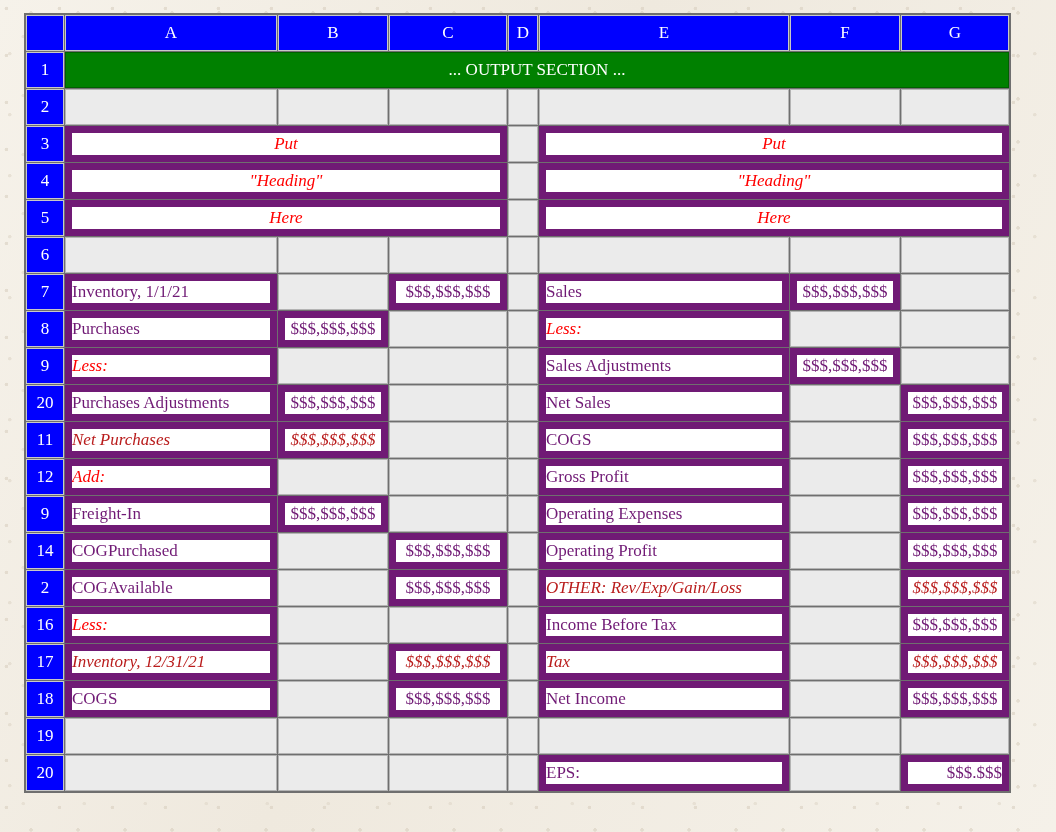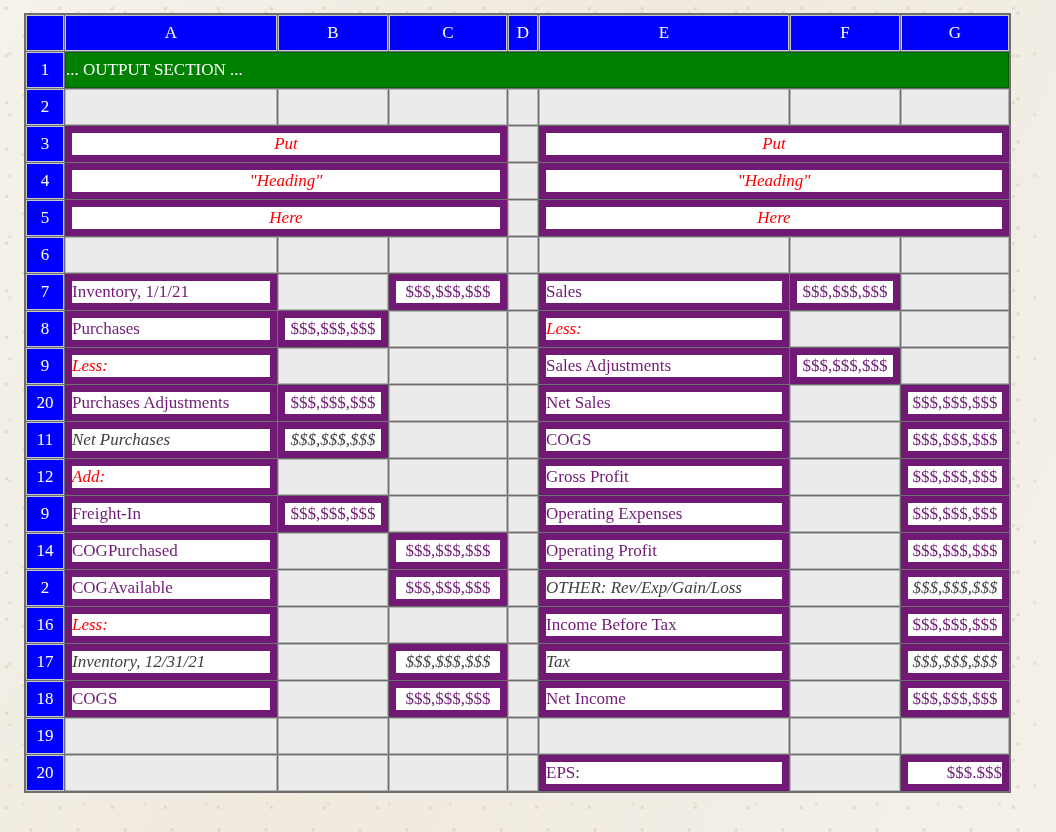--- a/index.html
+++ b/index.html
@@ -92,27 +92,28 @@
   }
   .cell.filled {
     background: #ffffff;
     border: 7px solid #701a75;
   }
   .banner {
     background: #008000;
     color: #ffffff;
     font-weight: bold;
     font-size: 17px;
+    text-align: center;
     border: 1px solid #006000;
   }
 
   
   .t-plain  { color: #701a75; }
   .t-red    { color: #ff0000; font-weight: bold; font-style: italic; }
-  .t-blue   { color: #404040; font-weight: bold; font-style: italic; }
+  .t-blue   { color: #b91c1c; font-weight: bold; font-style: italic; }
 
   .al-left   { text-align: left; }
   .al-center { text-align: center; }
   .al-right  { text-align: right; }
 
   .ind1 { padding-left: 28px; }
   .ind2 { padding-left: 20px; }
 </style>
 </head>
 <body>

